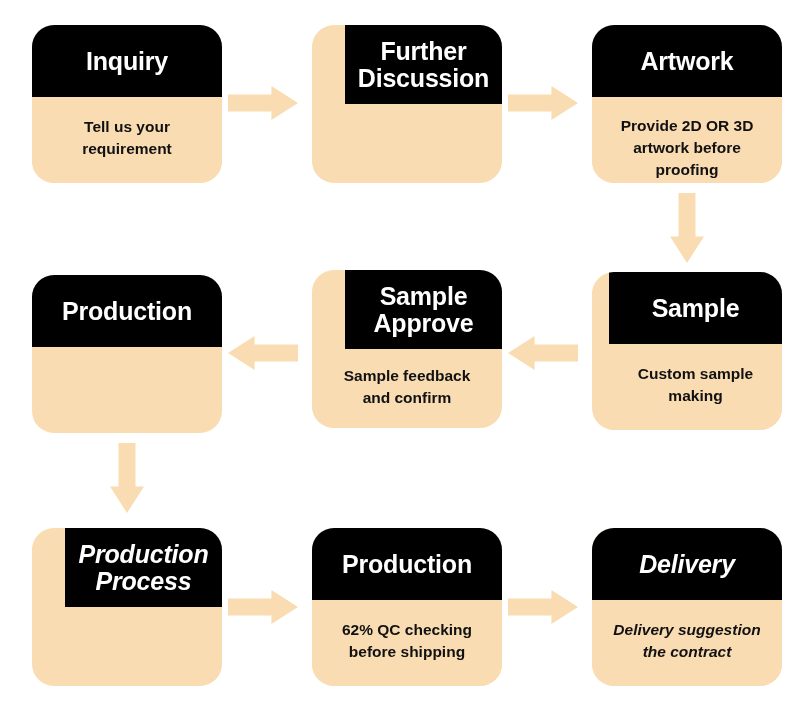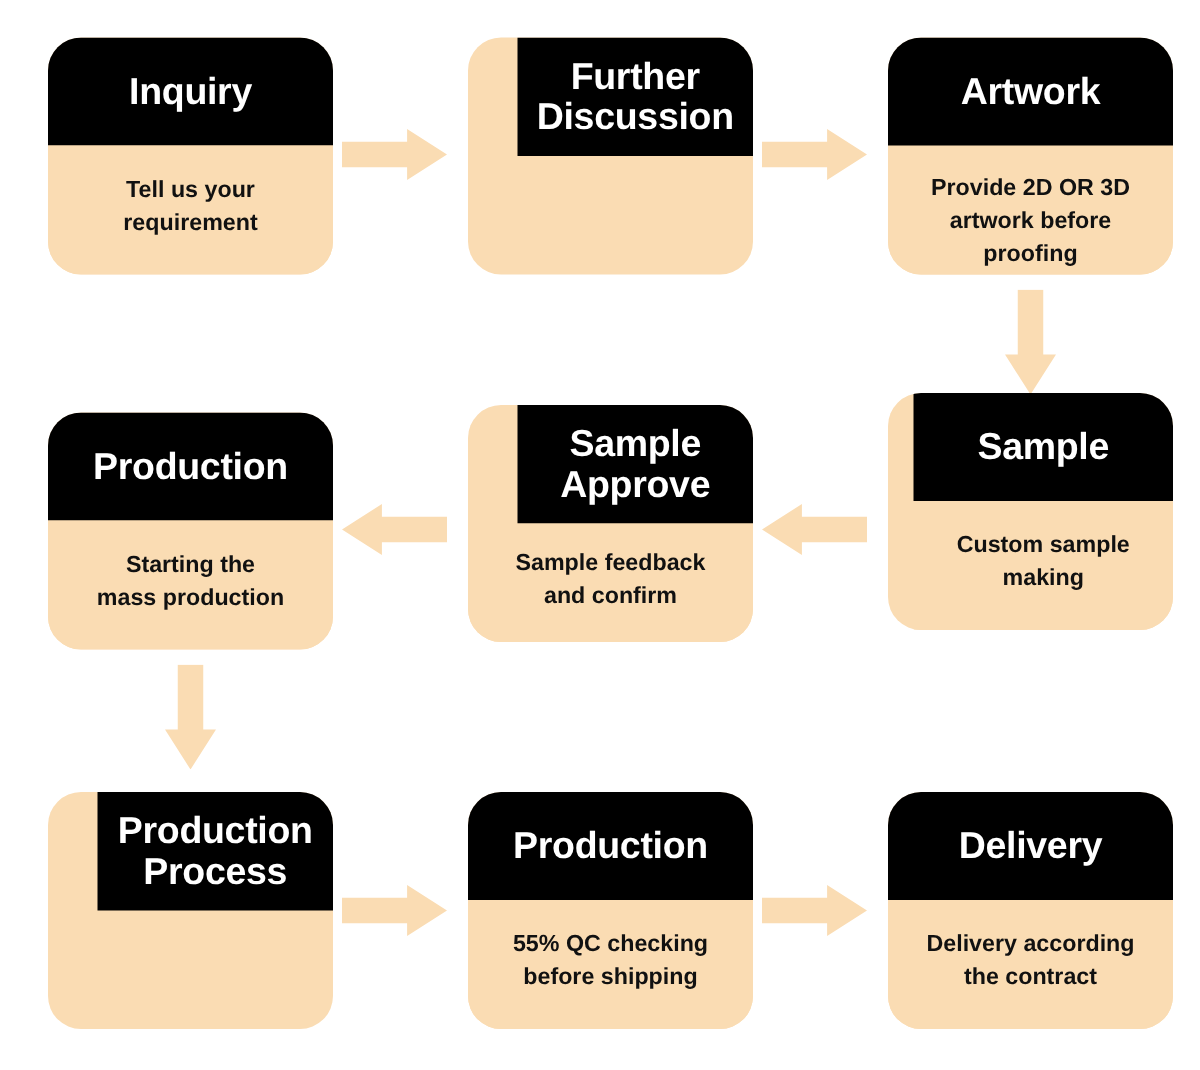--- a/index.html
+++ b/index.html
@@ -113,57 +113,55 @@
     <div class="node-header">Artwork</div>
     <div class="node-body">Provide 2D OR 3D
 artwork before
 proofing</div>
   </div>
 
   <div class="arrow arrow-down" style="left:670px; top:193px;"></div>
 
   <div class="node h1" style="left:32px; top:275px;">
     <div class="node-header">Production</div>
-    <div class="node-body">Starting the
-mass production</div>
   </div>
 
   <div class="arrow arrow-left" style="left:228px; top:336px;"></div>
 
   <div class="node h2" style="left:312px; top:270px;">
     <div class="node-header">Sample
 Approve</div>
     <div class="node-body">Sample feedback
 and confirm</div>
   </div>
 
   <div class="arrow arrow-left" style="left:508px; top:336px;"></div>
 
-  <div class="node h1" style="left:592px; top:262px;padding-left:17px;">
+  <div class="node h1" style="left:592px; top:272px;padding-left:17px;">
     <div class="node-header">Sample</div>
     <div class="node-body">Custom sample
 making</div>
   </div>
 
   <div class="arrow arrow-down" style="left:110px; top:443px;"></div>
 
-  <div class="node h2" style="left:32px; top:528px;">
+  <div class="node h2" style="left:32px; top:528px;font-style:italic;">
     <div class="node-header">Production
 Process</div>
   </div>
 
   <div class="arrow arrow-right" style="left:228px; top:590px;"></div>
 
   <div class="node h1" style="left:312px; top:528px;">
     <div class="node-header">Production</div>
-    <div class="node-body">55% QC checking
+    <div class="node-body">62% QC checking
 before shipping</div>
   </div>
 
   <div class="arrow arrow-right" style="left:508px; top:590px;"></div>
 
-  <div class="node h1" style="left:592px; top:528px;">
+  <div class="node h1" style="left:592px; top:528px;font-style:italic;">
     <div class="node-header">Delivery</div>
-    <div class="node-body">Delivery according
+    <div class="node-body">Delivery suggestion
 the contract</div>
   </div>
 
 </div>
 
 </body></html>

